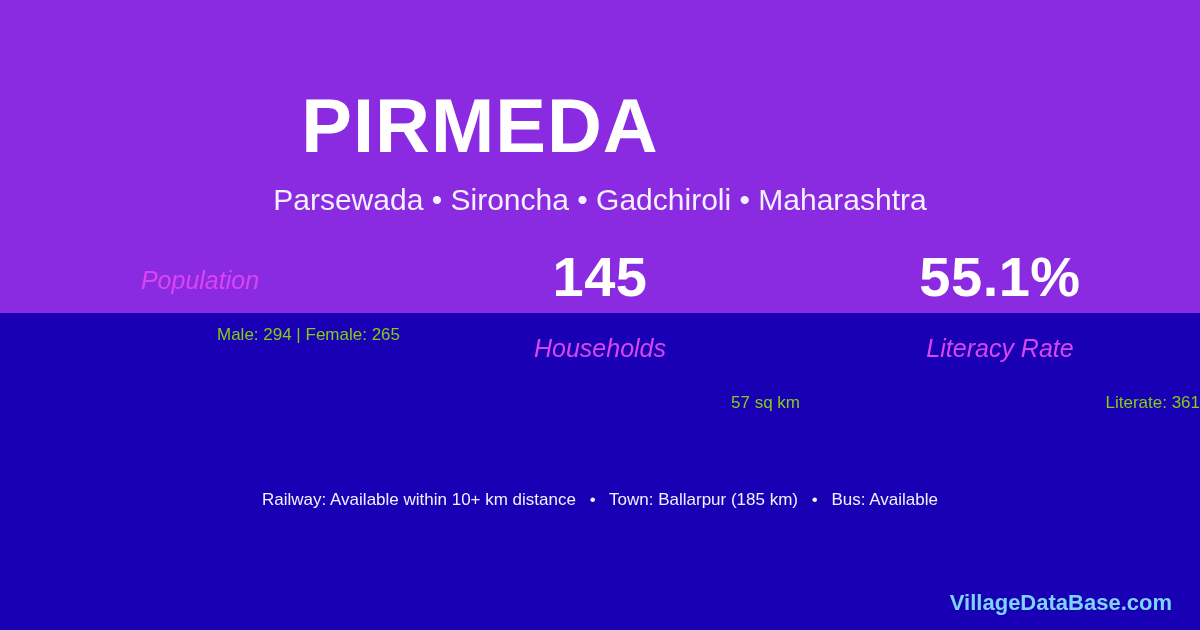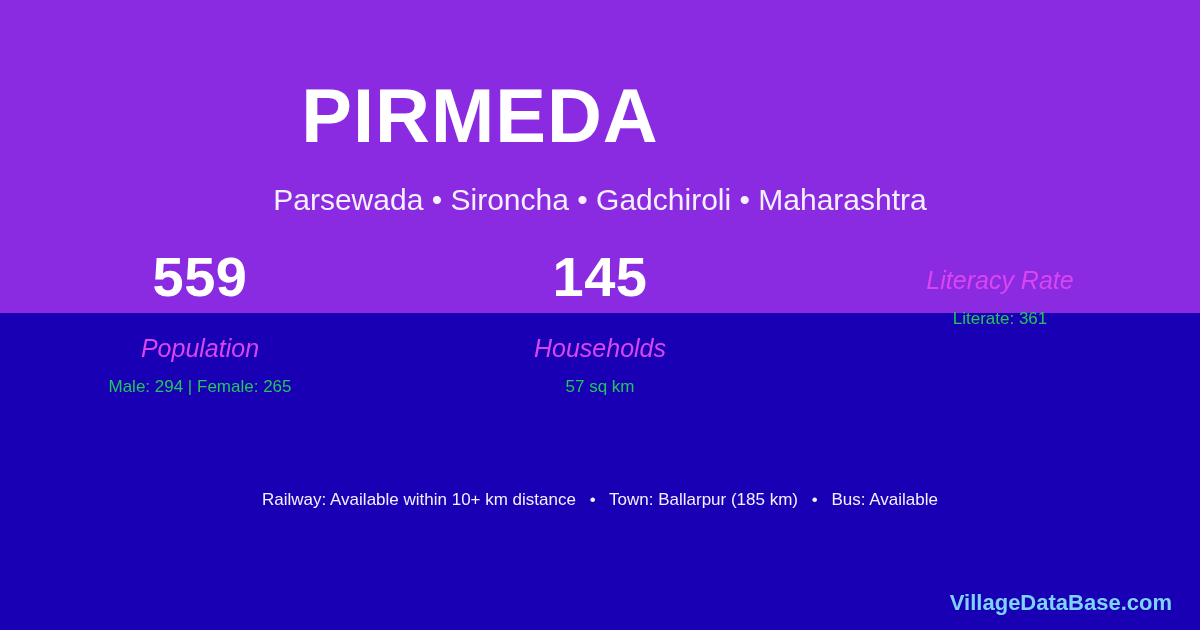--- a/index.html
+++ b/index.html
@@ -47,21 +47,21 @@
     position: absolute;
     left: 0;
     top: 0;
     width: 1200px;
     height: 630px;
   }
 
   .village-title {
     position: absolute;
     left: 0;
-    top: 72px;
+    top: 82px;
     width: 960px;
     text-align: center;
     font-size: 76px;
     line-height: 88px;
     font-weight: bold;
     color: #ffffff;
     letter-spacing: 1px;
     white-space: nowrap;
   }
 
@@ -106,22 +106,23 @@
     font-weight: normal;
     color: #d946ef;
     margin-top: 21px;
     font-style: italic;
   }
 
   .stat-sub {
     font-size: 17px;
     line-height: 24px;
     font-weight: normal;
-    color: #22c55e;
-    margin-top: 10px;
+    color: #84cc16;
+    margin-top: 26px;
+    text-align: right;
   }
 
   .info-line {
     position: absolute;
     left: 0;
     top: 484px;
     width: 1200px;
     text-align: center;
     font-size: 17px;
     line-height: 32px;
@@ -157,32 +158,32 @@
 
   <div class="content">
 
     <div class="village-title">PIRMEDA</div>
 
     <div class="village-subtitle">Parsewada • Sironcha • Gadchiroli • Maharashtra</div>
 
     <div class="stats-row">
 
       <div class="stat-col">
-        <div class="stat-value">559</div>
         <div class="stat-label">Population</div>
         <div class="stat-sub">Male: 294 | Female: 265</div>
       </div>
 
       <div class="stat-col">
         <div class="stat-value">145</div>
         <div class="stat-label">Households</div>
         <div class="stat-sub">57 sq km</div>
       </div>
 
       <div class="stat-col">
+        <div class="stat-value">55.1%</div>
         <div class="stat-label">Literacy Rate</div>
         <div class="stat-sub">Literate: 361</div>
       </div>
 
     </div>
 
     <div class="info-line">
       <span>Railway: Available within 10+ km distance</span>
       <span class="info-sep">•</span>
       <span>Town: Ballarpur (185 km)</span>

